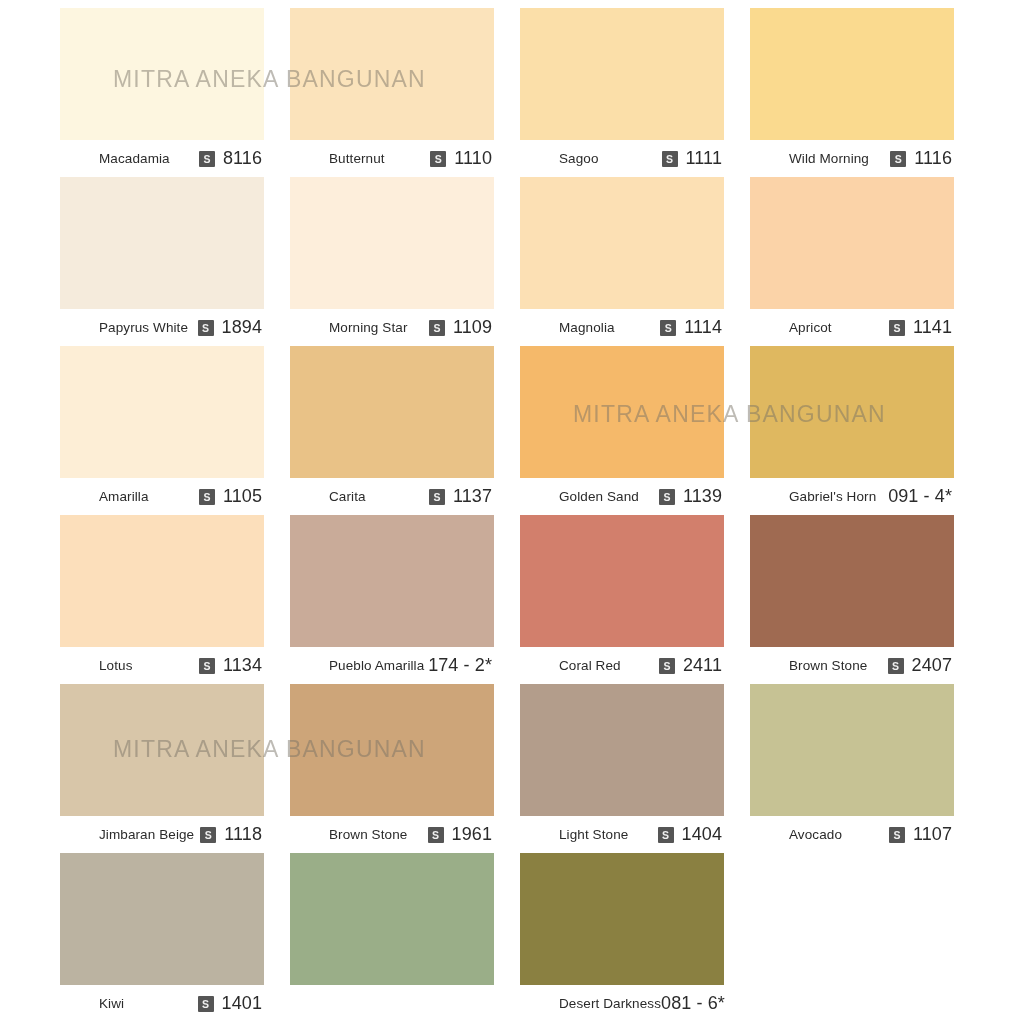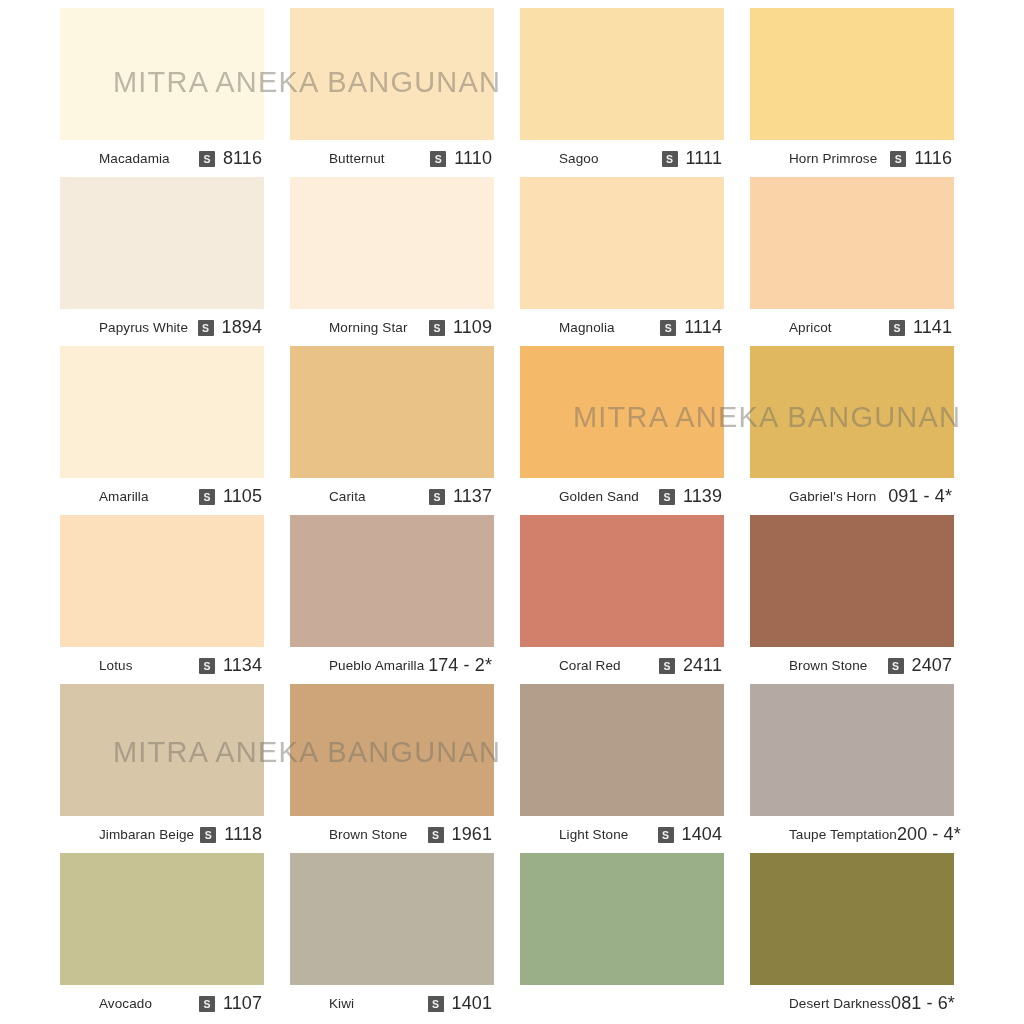--- a/index.html
+++ b/index.html
@@ -69,21 +69,21 @@
     display: inline-block;
     border-radius: 1px;
   }
   .swatch-code {
     font-size: 18px;
     color: #2b2b2b;
     letter-spacing: 0.1px;
   }
   .watermark {
     position: absolute;
-    font-size: 29px;
+    font-size: 23px;
     letter-spacing: 1.2px;
     color: rgba(120, 112, 100, 0.48);
     white-space: nowrap;
     pointer-events: none;
     font-weight: 400;
   }
   .wm-1 { left: 113px; top: 66px; }
   .wm-2 { left: 573px; top: 401px; }
   .wm-3 { left: 113px; top: 736px; }
 </style>
@@ -119,21 +119,21 @@
           <span class="swatch-name">Sagoo</span>
           <span class="swatch-code-wrap">
             <span class="s-badge">S</span>
             <span class="swatch-code">1111</span>
           </span>
         </div>
       </div>
       <div class="swatch-cell">
         <div class="swatch-chip" style="background: rgb(250, 218, 143);"></div>
         <div class="swatch-meta">
-          <span class="swatch-name">Horn Primrose</span>
+          <span class="swatch-name">Wild Morning</span>
           <span class="swatch-code-wrap">
             <span class="s-badge">S</span>
             <span class="swatch-code">1116</span>
           </span>
         </div>
       </div>
       <div class="swatch-cell">
         <div class="swatch-chip" style="background: rgb(245, 235, 220);"></div>
         <div class="swatch-meta">
           <span class="swatch-name">Papyrus White</span>
@@ -271,29 +271,20 @@
           </span>
         </div>
       </div>
       <div class="swatch-cell">
         <div class="swatch-chip" style="background: rgb(179, 157, 139);"></div>
         <div class="swatch-meta">
           <span class="swatch-name">Light Stone</span>
           <span class="swatch-code-wrap">
             <span class="s-badge">S</span>
             <span class="swatch-code">1404</span>
-          </span>
-        </div>
-      </div>
-      <div class="swatch-cell">
-        <div class="swatch-chip" style="background: rgb(181, 169, 163);"></div>
-        <div class="swatch-meta">
-          <span class="swatch-name">Taupe Temptation</span>
-          <span class="swatch-code-wrap">
-            <span class="swatch-code">200 - 4*</span>
           </span>
         </div>
       </div>
       <div class="swatch-cell">
         <div class="swatch-chip" style="background: rgb(198, 194, 148);"></div>
         <div class="swatch-meta">
           <span class="swatch-name">Avocado</span>
           <span class="swatch-code-wrap">
             <span class="s-badge">S</span>
             <span class="swatch-code">1107</span>

